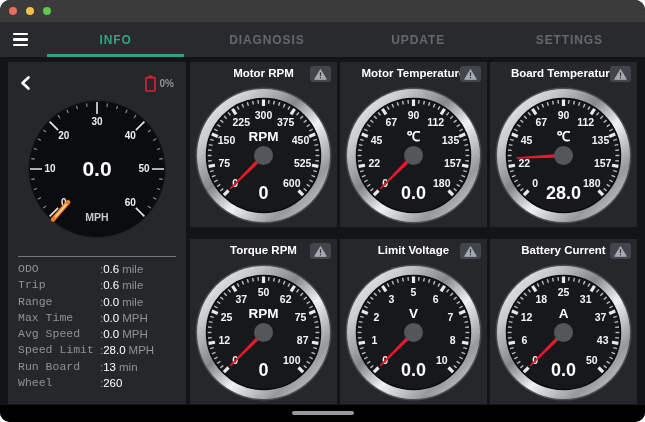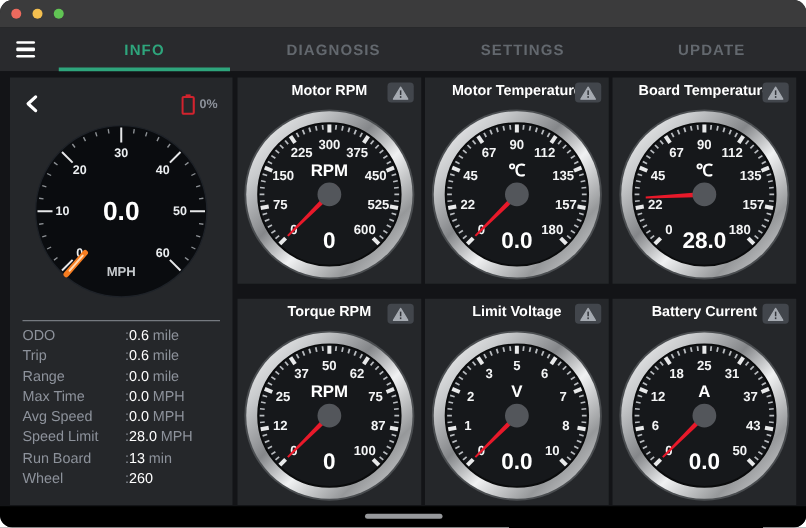--- a/index.html
+++ b/index.html
@@ -18,21 +18,21 @@
   .tab.active::after{content:"";position:absolute;left:7px;right:7px;bottom:0;height:3px;background:#2ea57c;}
   
   .content{flex:1;display:flex;padding:5px 8px 1px;gap:4px;background:#131417;min-height:0;}
   .left-panel{width:178px;flex:none;background:#25272a;display:flex;flex-direction:column;}
   .panel-header{display:flex;justify-content:space-between;align-items:center;padding:9px 12px 0 12px;height:24px;}
   .back-btn{display:flex;align-items:center;cursor:pointer;}
   .battery-status{display:flex;align-items:center;gap:4px;color:#8d929b;font-size:10px;font-weight:bold;}
   .divider{border-top:1px solid #75797f;margin:11px 10px 4px 10px;}
   .stats{padding:0 10px;font-size:11.5px;line-height:16.3px;}
   .stat-row{display:flex;}
-  .stat-label{width:82px;color:#8d929b;flex:none;}
+  .stat-label{width:82px;color:#8d929b;flex:none;font-family:Liberation Mono, monospace;}
   .stat-colon{color:#8d929b;}
   .stat-value{color:#ffffff;font-weight:normal;}
   .stat-unit{color:#8d929b;margin-left:3px;}
   
   .gauge-grid{flex:1;display:grid;grid-template-columns:repeat(3,1fr);grid-template-rows:1fr 1fr;gap:12px 3px;min-height:0;}
   .gauge-card{background:#25272a;position:relative;padding-top:3px;overflow:hidden;}
   .gauge-title{text-align:center;color:#ffffff;font-size:11.5px;font-weight:bold;height:17px;line-height:17px;}
   .warn{position:absolute;top:4px;right:6px;width:21px;height:16px;background:#42464c;border-radius:3px;display:flex;align-items:center;justify-content:center;cursor:pointer;}
   .gauge-card svg.dial{display:block;margin:0 auto;}
   #speedo svg{display:block;margin:0 auto;}
@@ -59,24 +59,24 @@
       <span></span>
     </div>
     <div class="tabs" id="tabs">
         <div class="tab active">
           <span>INFO</span>
         </div>
         <div class="tab">
           <span>DIAGNOSIS</span>
         </div>
         <div class="tab">
+          <span>UPDATE</span>
+        </div>
+        <div class="tab">
           <span>SETTINGS</span>
-        </div>
-        <div class="tab">
-          <span>UPDATE</span>
         </div>
       </div>
   </div>
 
   <div class="content">
 
     <div class="left-panel">
       <div class="panel-header">
         <span class="back-btn">
           <svg width="11" height="16" viewBox="0 0 11 16">

